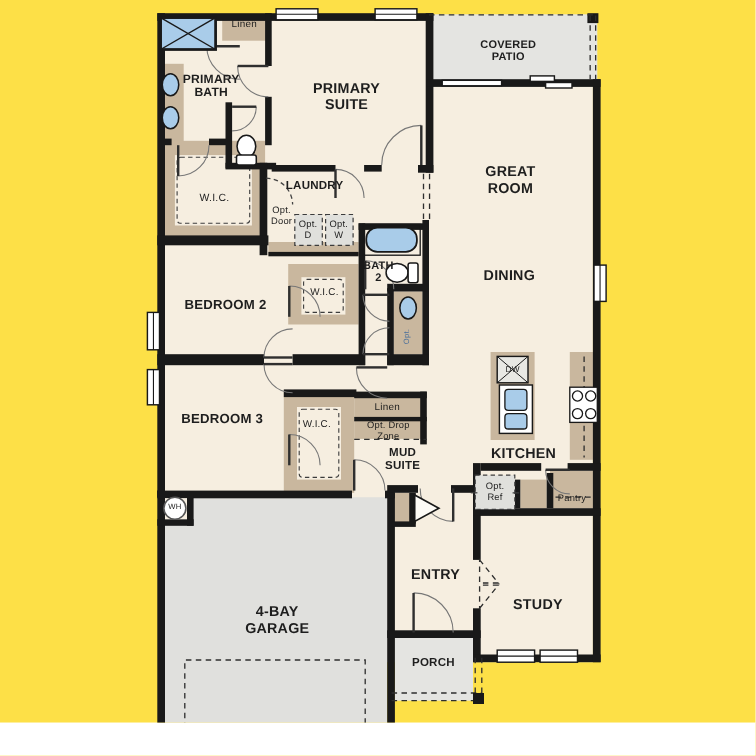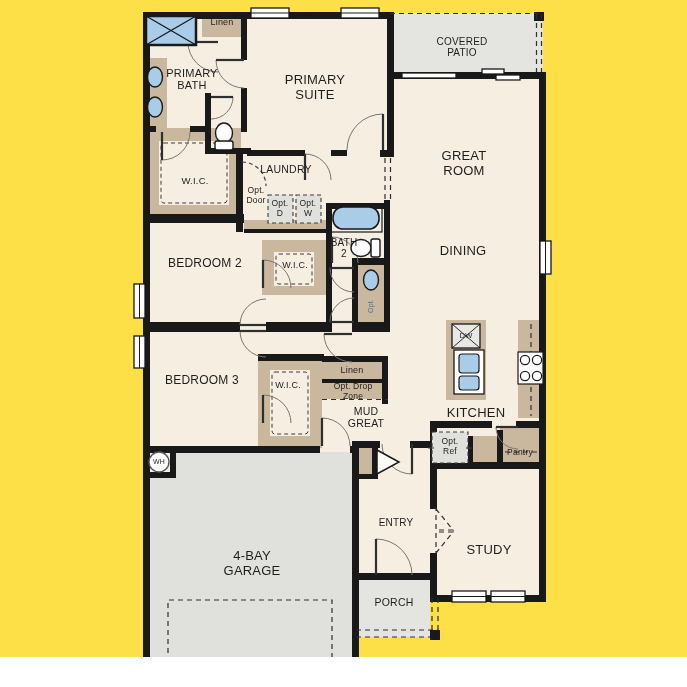--- a/index.html
+++ b/index.html
@@ -1,21 +1,21 @@
 <!DOCTYPE html>
 <html><head>
 <meta charset="utf-8">
 <style>
   html,body{margin:0;padding:0;background:#fff;}
   .stage{position:relative;width:687px;height:657px;background:#fde047;
          font-family:"Liberation Sans",sans-serif;overflow:hidden;}
   .stage svg{position:absolute;left:0;top:0;}
   .lbl{position:absolute;transform:translate(-50%,-50%);text-align:center;
        white-space:pre-line;color:#1e1e1e;line-height:1.13;letter-spacing:.2px;}
-  .b{font-weight:normal;}
+  .b{font-weight:bold;}
   .rot{transform:translate(-50%,-50%) rotate(-90deg);color:#4a6f9b;}
 </style>
 </head>
 <body>
 
 <div class="stage">
 <svg width="687" height="687" viewBox="0 0 687 687">
 
   <g>
     <rect x="146" y="15" width="393" height="587" fill="#f6eee0"></rect>
@@ -268,34 +268,34 @@
   <div class="lbl b" style="left:286px;top:170px;font-size:10.5px">LAUNDRY</div>
   <div class="lbl" style="left:256px;top:196px;font-size:8.5px">Opt.
 Door</div>
   <div class="lbl" style="left:280px;top:209px;font-size:8.5px">Opt.
 D</div>
   <div class="lbl" style="left:308px;top:209px;font-size:8.5px">Opt.
 W</div>
   <div class="lbl b" style="left:344px;top:248px;font-size:10px">BATH
 2</div>
   <div class="lbl b" style="left:463px;top:251px;font-size:13px">DINING</div>
-  <div class="lbl b" style="left:205px;top:264px;font-size:12px">BEDROOM 2</div>
+  <div class="lbl b" style="left:205px;top:278px;font-size:12px">BEDROOM 2</div>
   <div class="lbl" style="left:295px;top:265px;font-size:9px">W.I.C.</div>
   <div class="lbl rot" style="left:371px;top:306px;font-size:7px">Opt.</div>
   <div class="lbl b" style="left:202px;top:381px;font-size:12px">BEDROOM 3</div>
   <div class="lbl" style="left:288px;top:385px;font-size:9px">W.I.C.</div>
   <div class="lbl" style="left:352px;top:370px;font-size:9px">Linen</div>
   <div class="lbl" style="left:353px;top:392px;font-size:8.5px">Opt. Drop
 Zone</div>
   <div class="lbl b" style="left:366px;top:418px;font-size:10.5px">MUD
-GREAT</div>
+SUITE</div>
   <div class="lbl b" style="left:476px;top:413px;font-size:13px">KITCHEN</div>
   <div class="lbl" style="left:466px;top:336px;font-size:7.5px">DW</div>
   <div class="lbl" style="left:450px;top:447px;font-size:8.5px">Opt.
 Ref</div>
   <div class="lbl" style="left:520px;top:453px;font-size:8.5px">Pantry</div>
   <div class="lbl" style="left:159px;top:462px;font-size:7px">WH</div>
   <div class="lbl b" style="left:252px;top:564px;font-size:13px">4-BAY
 GARAGE</div>
-  <div class="lbl b" style="left:396px;top:523px;font-size:10px">ENTRY</div>
+  <div class="lbl b" style="left:396px;top:523px;font-size:13px">ENTRY</div>
   <div class="lbl b" style="left:489px;top:550px;font-size:13px">STUDY</div>
   <div class="lbl b" style="left:394px;top:603px;font-size:10.5px">PORCH</div>
 </div>
 
 </body></html>

